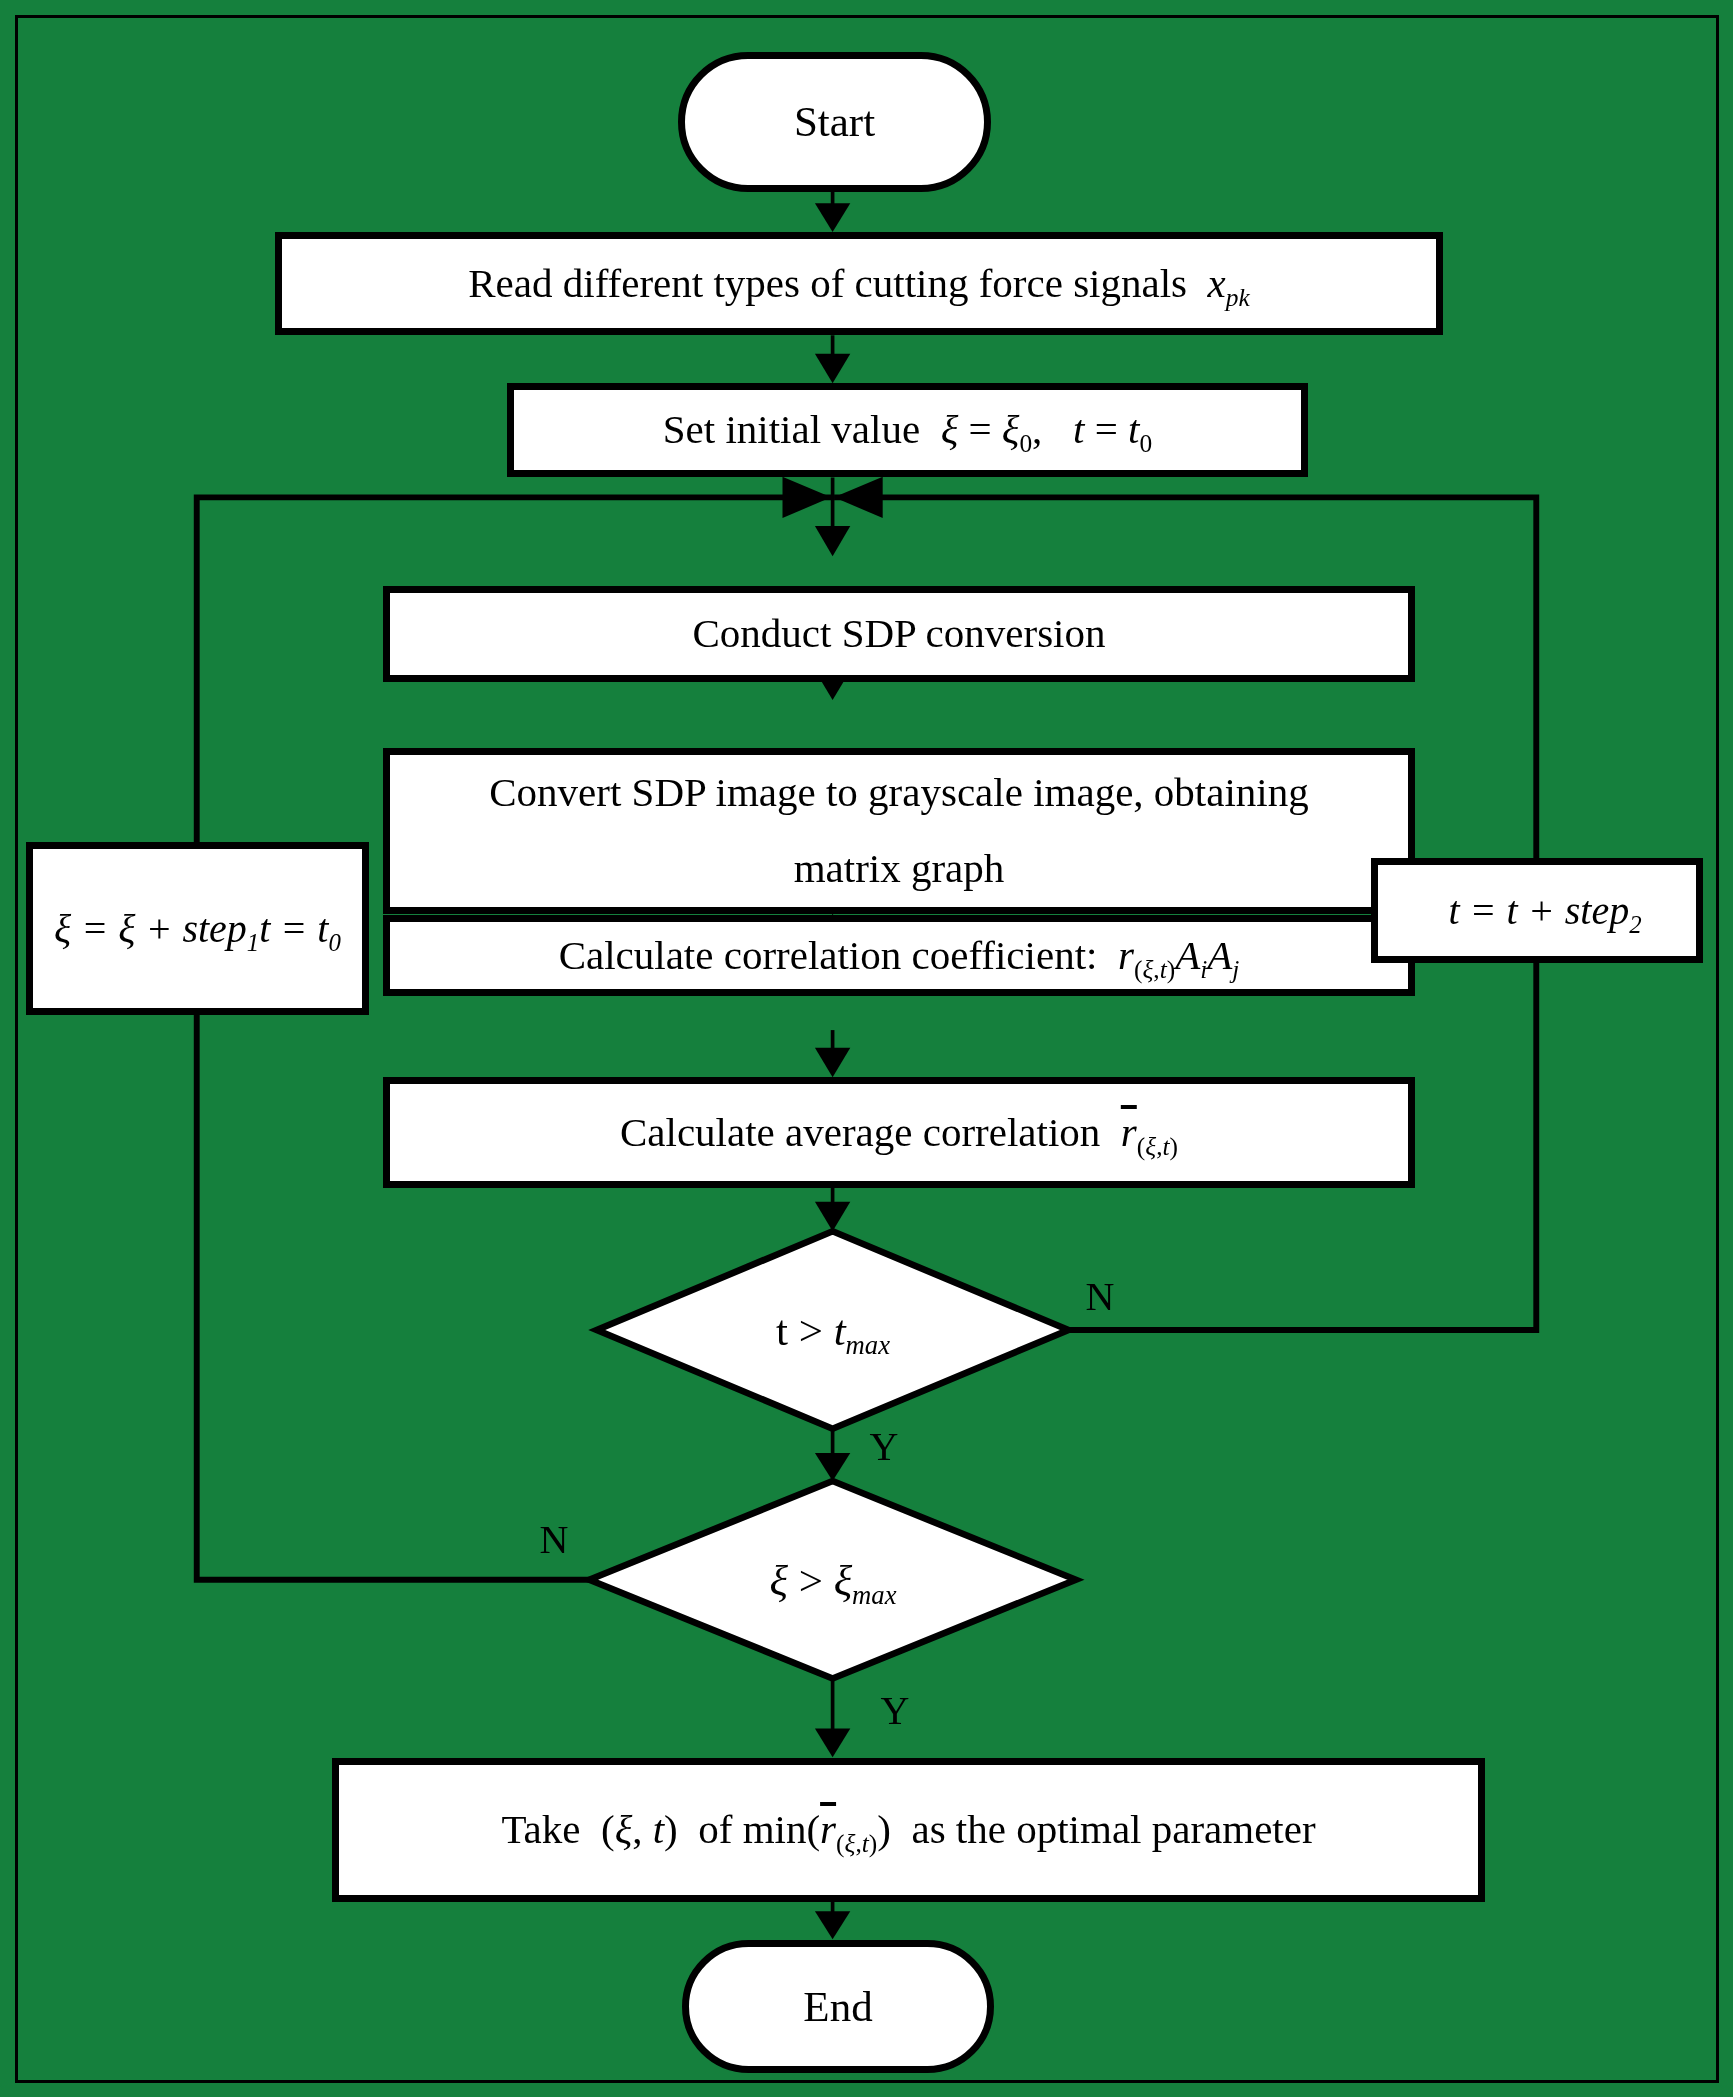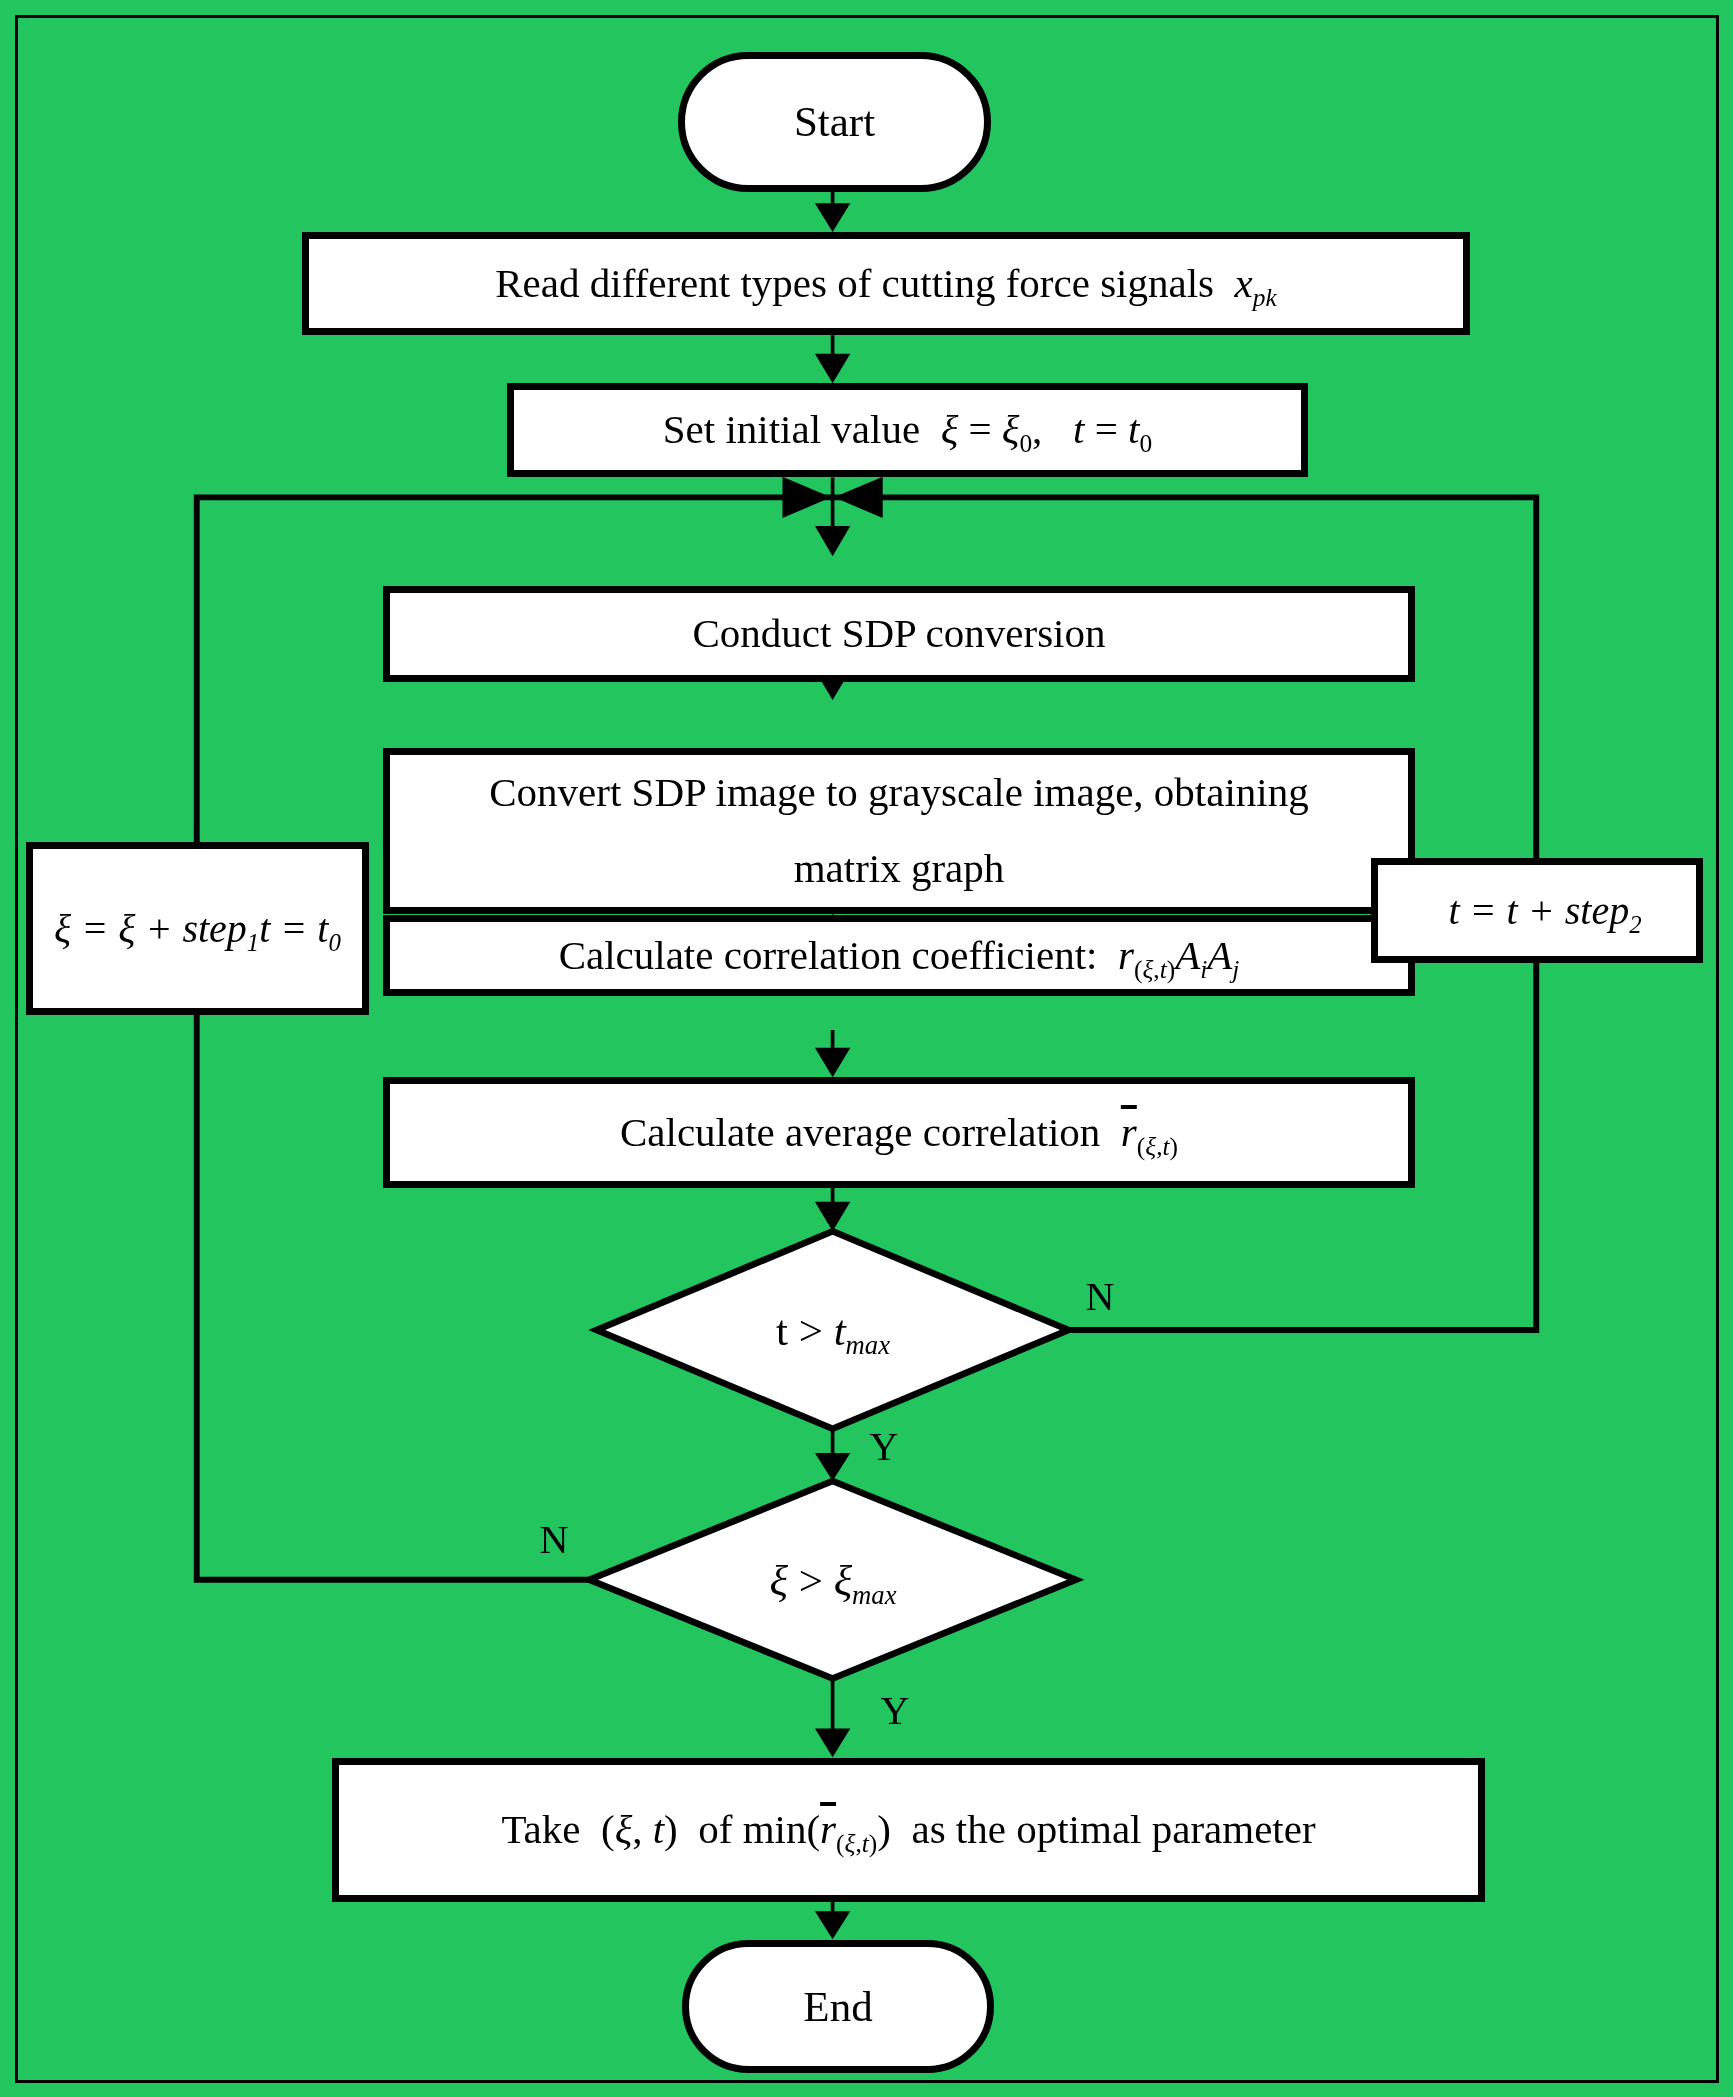--- a/index.html
+++ b/index.html
@@ -1,19 +1,19 @@
 <!DOCTYPE html>
 <html style="font-size:11.8px"><head>
 <meta charset="utf-8">
 <style>
   html,body{margin:0;padding:0;background:#ffffff;}
   #canvas{
     position:relative;
     width:1733px;height:2097px;
-    background:#22c55e;
+    background:#15803d;
     font-family:"Liberation Serif","DejaVu Serif",serif;
     color:#000;
   }
   .frame{
     position:absolute;left:14.7px;top:14.7px;width:1704px;height:2068px;
     border:3.7px solid #000;box-sizing:border-box;
   }
   svg.wires{position:absolute;left:0;top:0;width:1733px;height:2097px;}
   .node{
     position:absolute;box-sizing:border-box;
@@ -84,21 +84,21 @@
     <line x1="1130" y1="2580" x2="1130" y2="2596" stroke="#000" stroke-width="5"></line>
     <polygon points="1106,2594 1154,2594 1130,2632" fill="#000"></polygon>
   </svg>
 
   <div class="frame"></div>
 
   <div class="node terminator" style="left:678px;top:52px;width:313px;height:140px;">
     <span>Start</span>
   </div>
 
-  <div class="node" style="left:302px;top:232px;width:1168px;height:103px;">
+  <div class="node" style="left:275px;top:232px;width:1168px;height:103px;">
     <span>Read different types of cutting force signals&nbsp; <i>x<sub>pk</sub></i></span>
   </div>
 
   <div class="node" style="left:507px;top:383px;width:801px;height:94px;">
     <span>Set initial value&nbsp; <i>ξ</i> = <i>ξ</i><sub>0</sub>,&nbsp;&nbsp; <i>t</i> = <i>t</i><sub>0</sub></span>
   </div>
 
   <div class="node" style="left:383px;top:586px;width:1032px;height:96px;">
     <span>Conduct SDP conversion</span>
   </div>

